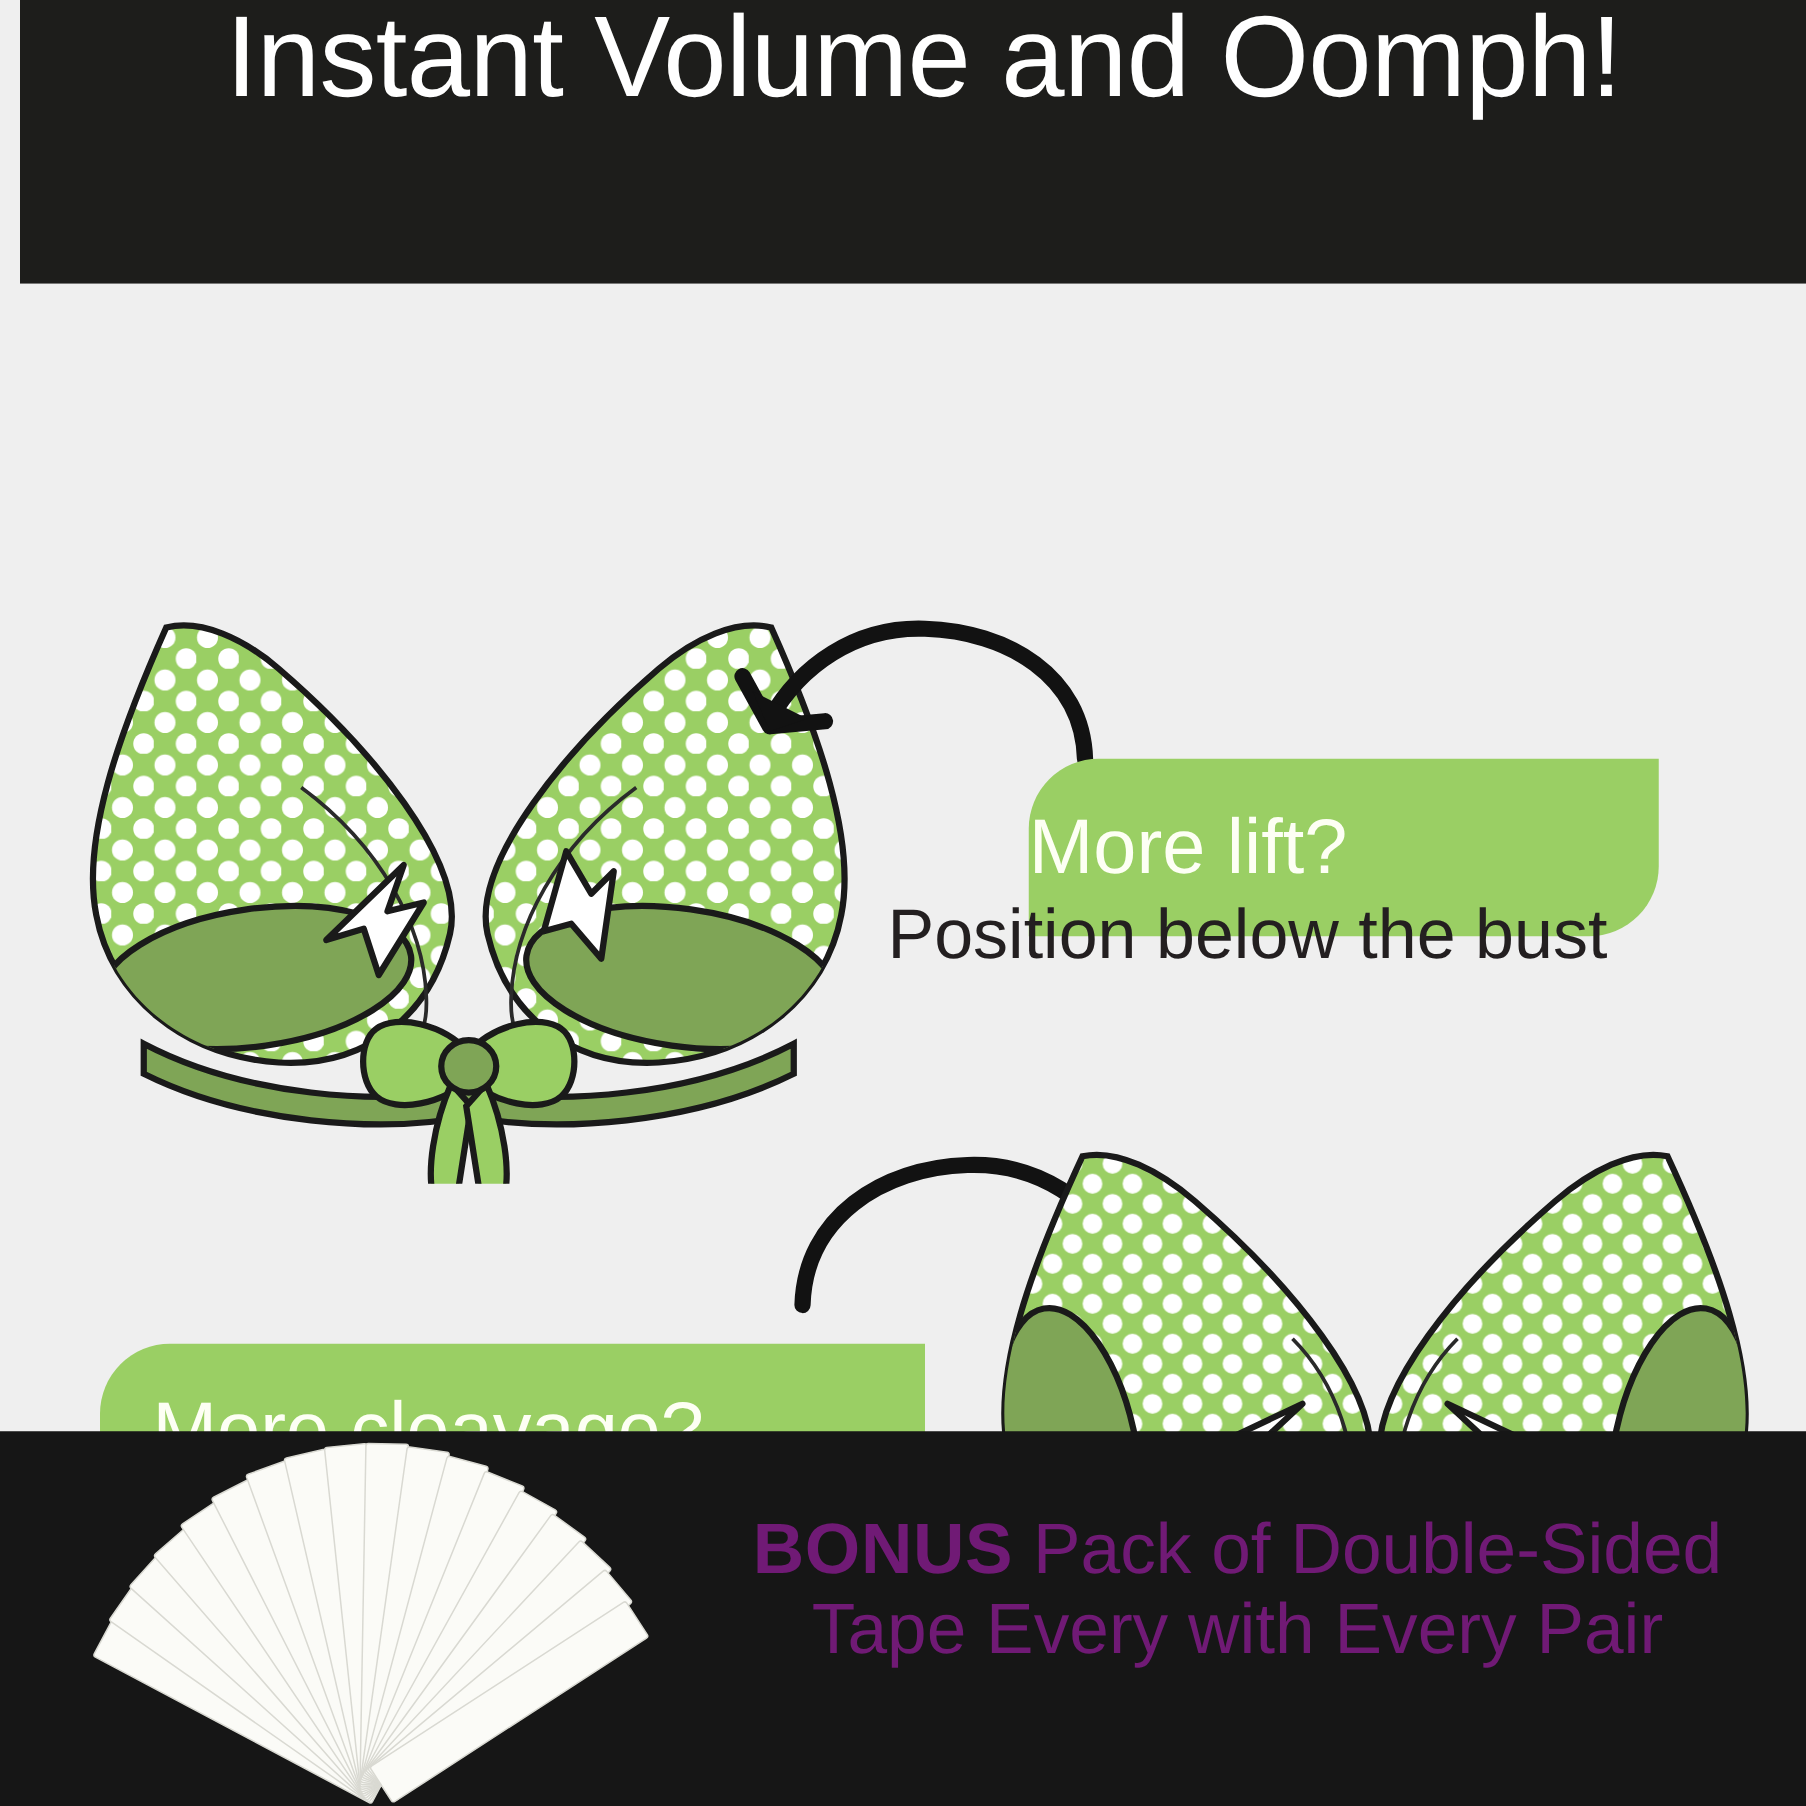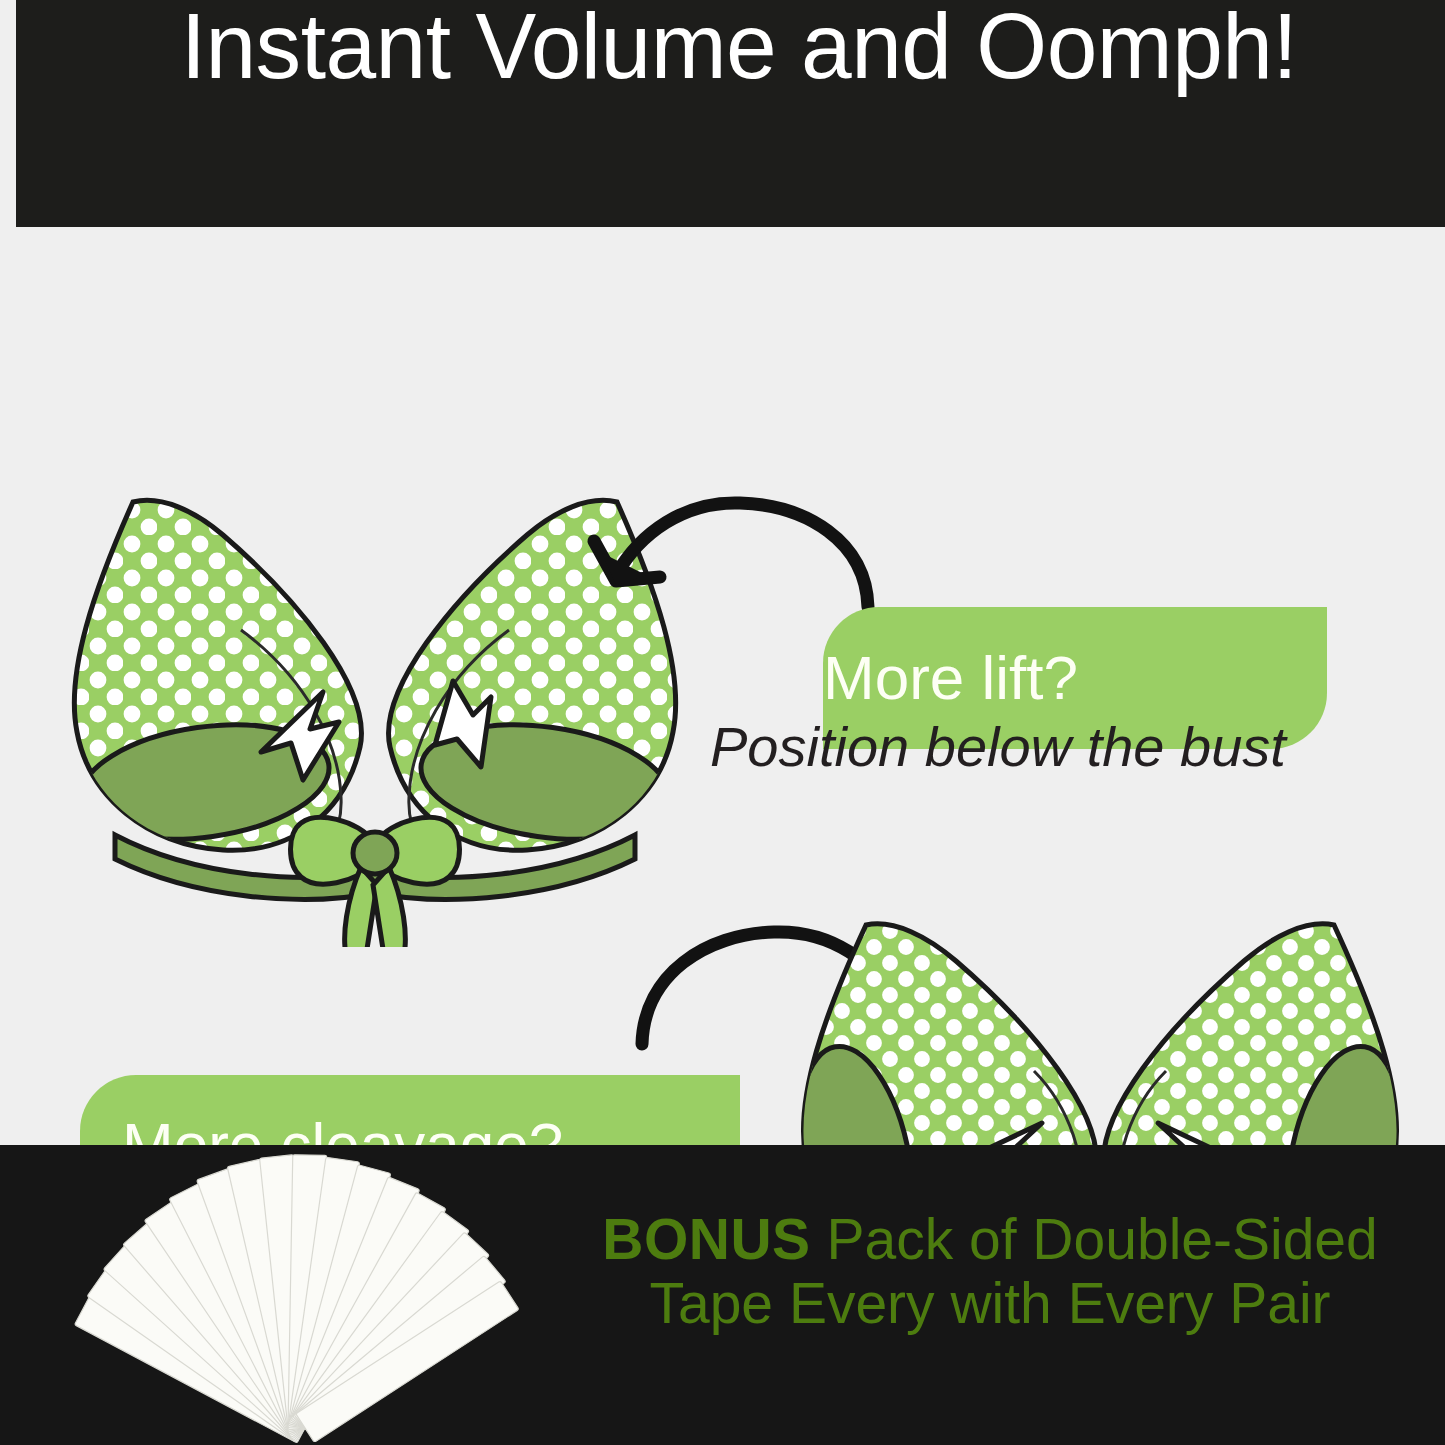--- a/index.html
+++ b/index.html
@@ -64,21 +64,20 @@
     line-height: 1;
     white-space: nowrap;
   }
   .subcaption {
     position: absolute;
     color: #231f20;
     font-size: 56px;
     font-weight: 400;
     line-height: 1;
     white-space: nowrap;
-    font-style: italic;
   }
 
   #callout-lift {
     left: 823px; top: 332px;
     width: 504px; height: 142px;
     margin-top: 48px;
   }
   #caption-lift {
     left: 710px; top: 492px;
   }
@@ -98,21 +97,21 @@
     width: 1445px;
     height: 300px;
     background: #161616;
   }
   .bonus-text {
     position: absolute;
     left: 560px;
     top: 1208px;
     width: 860px;
     text-align: center;
-    color: #4d7c0f;
+    color: #701a75;
     font-size: 57px;
     line-height: 1.12;
     font-weight: 400;
   }
   .bonus-text b {
     font-weight: 700;
     letter-spacing: 0.5px;
   }
 
   

